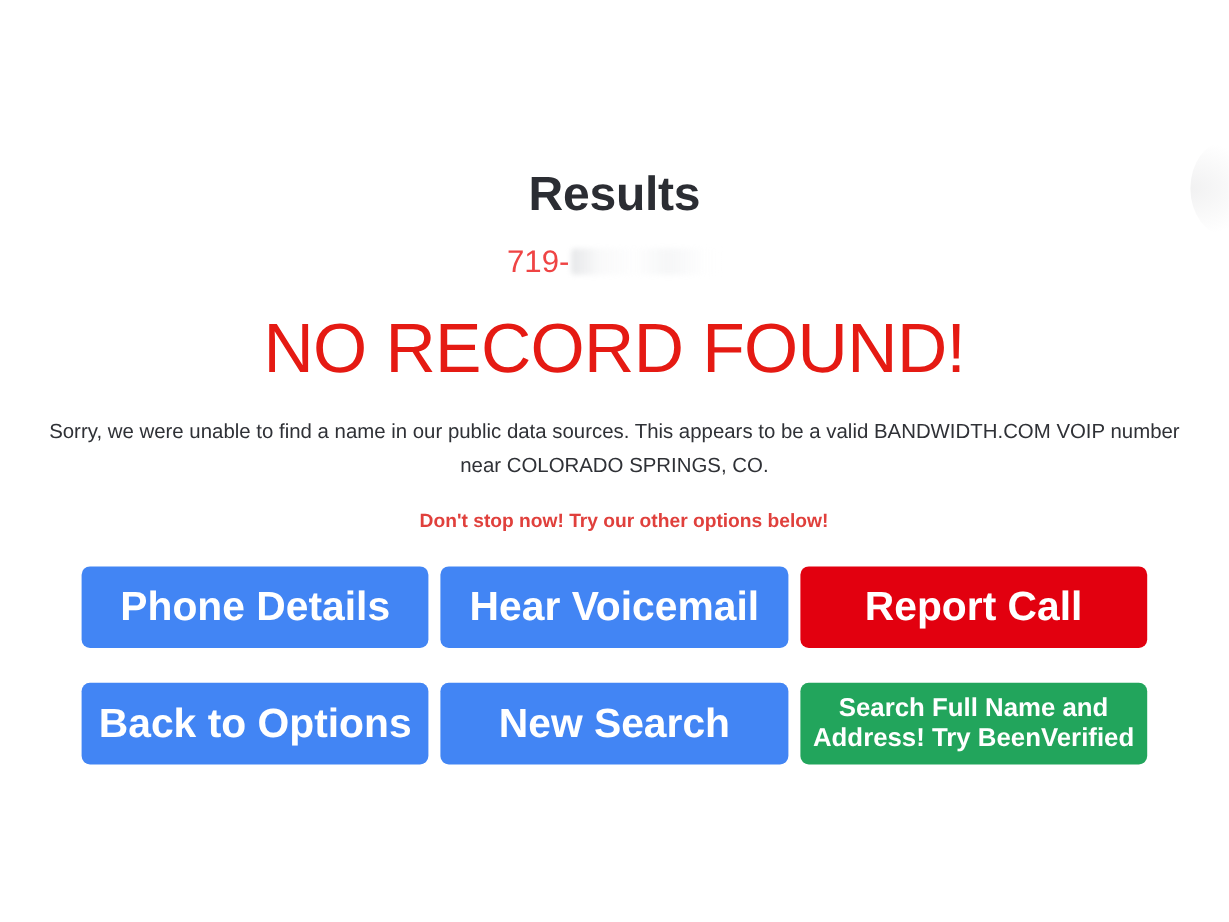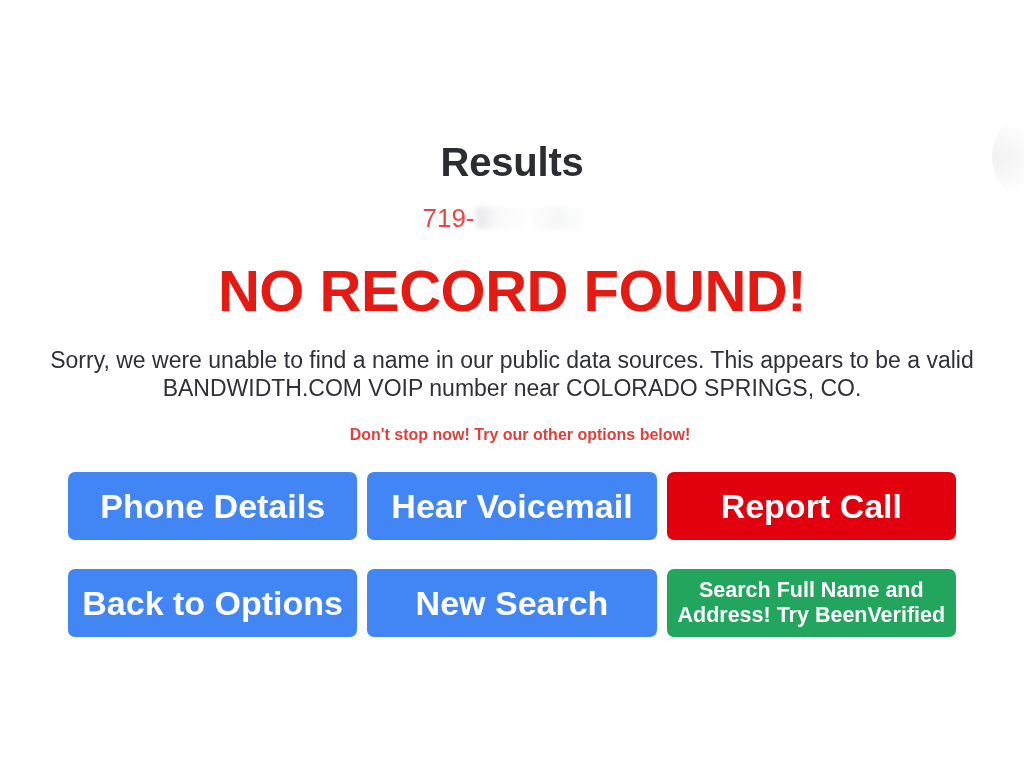--- a/index.html
+++ b/index.html
@@ -80,30 +80,30 @@
         rgba(255,255,255,0) 100%);
     filter: blur(2.4px);
     border-radius: 3px;
   }
 
   .no-record {
     margin: 0;
     padding-top: 24px;
     font-size: 58px;
     line-height: 66px;
-    font-weight: bold;
+    font-weight: normal;
     color: #e51a13;
     letter-spacing: -0.5px;
   }
 
   .explanation {
     margin: 0 auto;
     padding-top: 22px;
     width: 958px;
-    font-size: 23px;
+    font-size: 17px;
     line-height: 28px;
     color: #2f3136;
   }
 
   .cta-line {
     margin: 0;
     padding-top: 22px;
     font-size: 16px;
     line-height: 22px;
     font-weight: bold;

